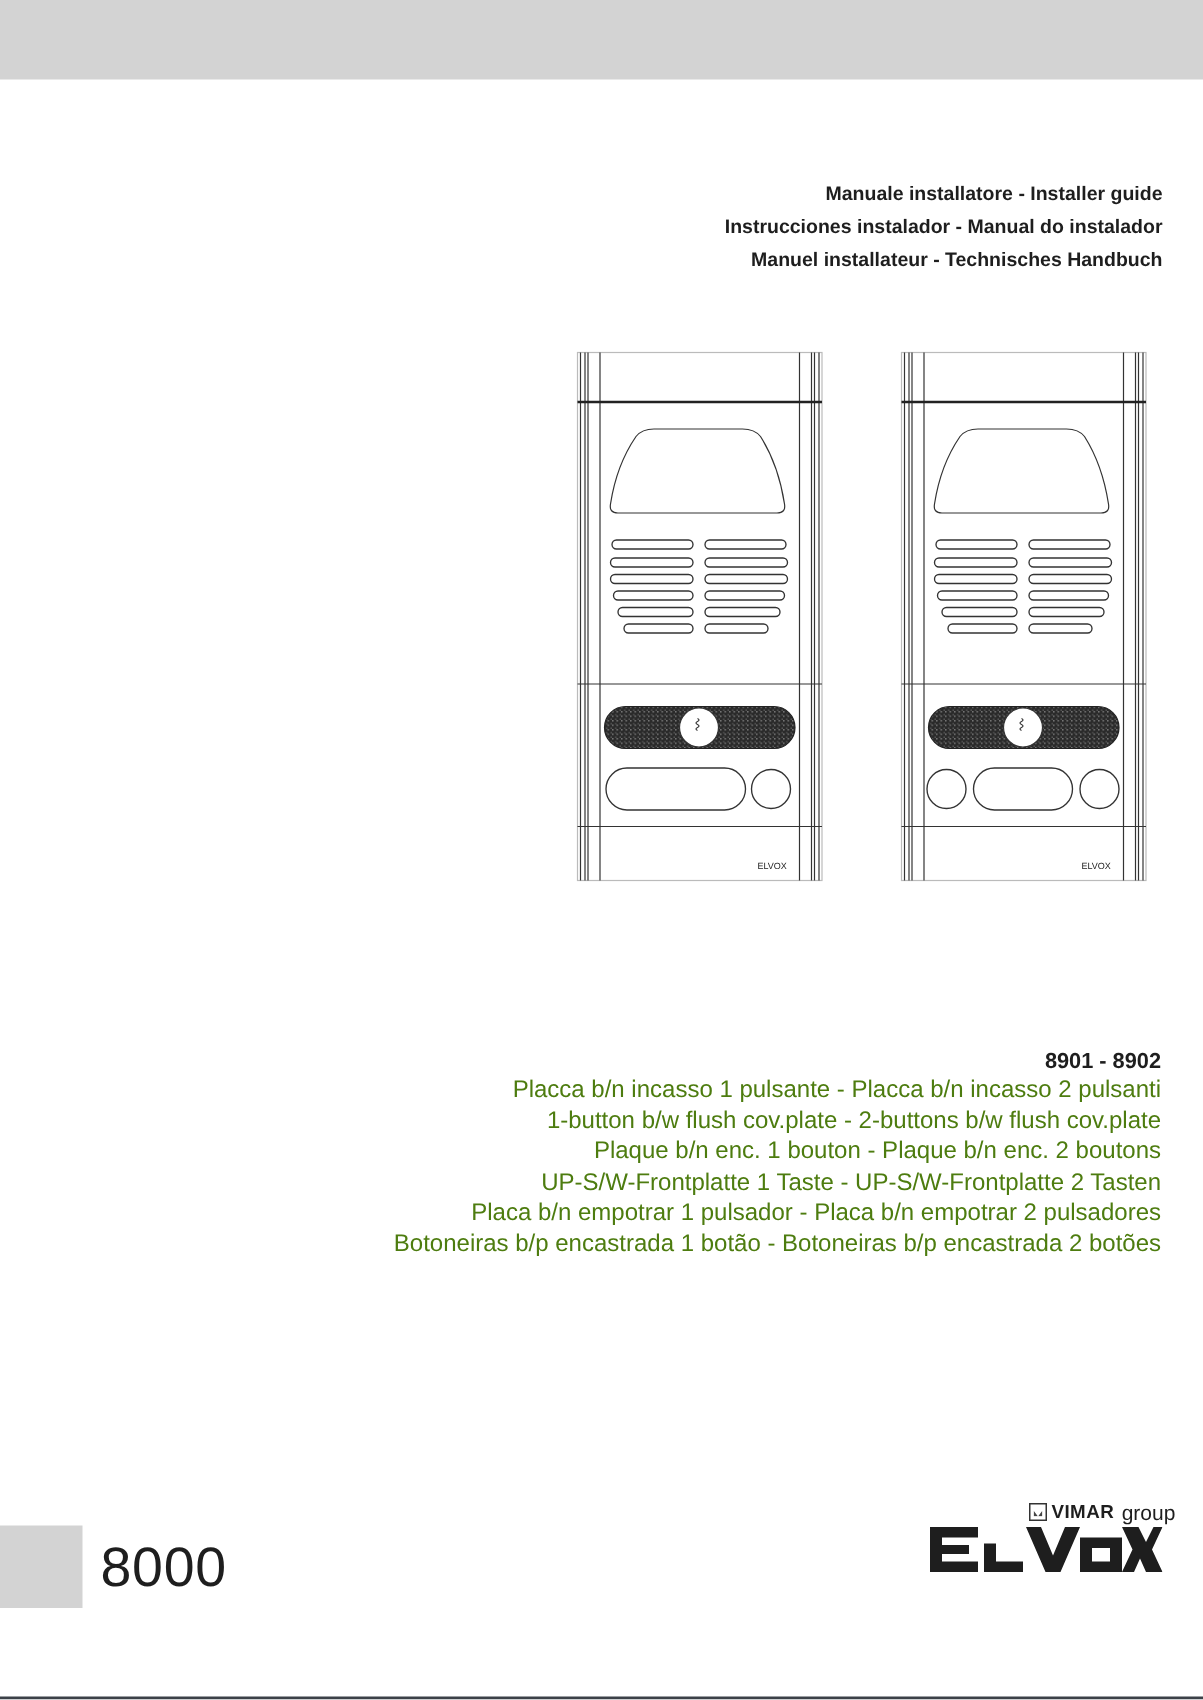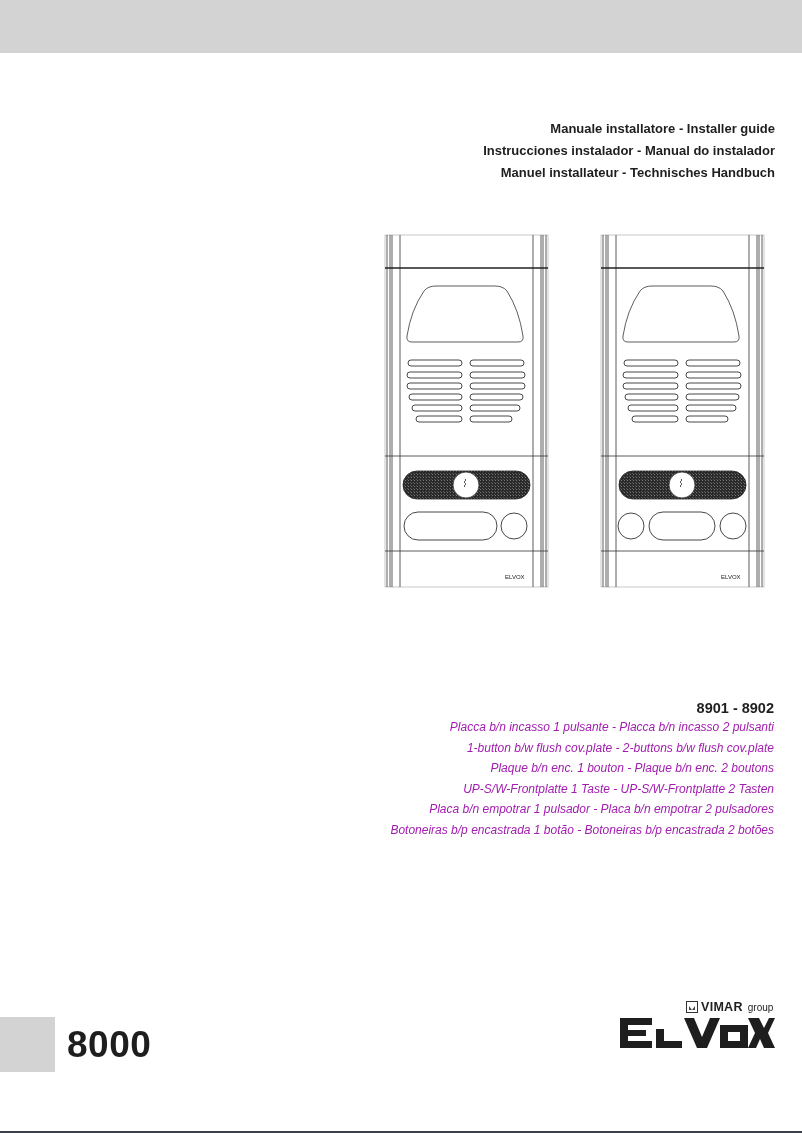--- a/index.html
+++ b/index.html
@@ -6,30 +6,30 @@
   body { width: 802px; height: 1133px; position: relative; overflow: hidden;
          font-family: "Liberation Sans", sans-serif; color: #1a1a1a; }
   .top-band { position: absolute; left: 0; top: 0; width: 802px; height: 53px; background: #d3d3d3; }
   .guide-titles { position: absolute; right: 27px; top: 118px; text-align: right; }
   .guide-titles div { font-weight: bold; font-size: 13px; line-height: 22px; color: #1e1e1e; white-space: nowrap; }
   .device { position: absolute; top: 234px; }
   .device.d1 { left: 384px; }
   .device.d2 { left: 600px; }
   .product-block { position: absolute; right: 28px; top: 699px; text-align: right; }
   .product-code { font-weight: bold; font-size: 14.5px; line-height: 18px; color: #1e1e1e; text-align: right; }
-  .product-desc { font-size: 12px; line-height: 20.5px; color: #a21caf; white-space: nowrap; font-style: italic; }
+  .product-desc { font-size: 16px; line-height: 20.5px; color: #4d7c0f; white-space: nowrap; }
   .series-box { position: absolute; left: 0; top: 1017px; width: 55px; height: 55px; background: #d3d3d3; }
-  .series-num { position: absolute; left: 67px; top: 1023px; font-weight: bold; font-size: 37px; line-height: 44px; color: #1e1e1e; letter-spacing: 0.5px; }
+  .series-num { position: absolute; left: 67px; top: 1023px; font-weight: normal; font-size: 37px; line-height: 44px; color: #1e1e1e; letter-spacing: 0.5px; }
   .logo { position: absolute; left: 620px; top: 1015px; width: 155px; }
   .logo svg { display: block; }
   .vimar { position: absolute; left: 686px; top: 1000px; display: flex; align-items: center; gap: 3px; }
   .vimar-mark { width: 12px; height: 12px; border: 1px solid #333; box-sizing: border-box; position: relative; background: #fff; }
   .vimar-mark::after { content: ""; position: absolute; left: 2px; right: 2px; bottom: 2px; height: 4px; background: #444; clip-path: polygon(0 0, 50% 100%, 100% 0, 100% 100%, 0 100%); }
   .vimar-name { font-weight: bold; font-size: 12.5px; color: #1e1e1e; letter-spacing: 0.3px; }
-  .vimar-group { font-size: 10px; color: #1e1e1e; margin-left: 2px; }
+  .vimar-group { font-size: 14px; color: #1e1e1e; margin-left: 2px; }
   .bottom-rule { position: absolute; left: 0; top: 1131px; width: 802px; height: 2px; background: #3b4148; }
 </style>
 </head>
 <body>
 
 <div class="top-band"></div>
 
 <div class="guide-titles">
   <div>Manuale installatore - Installer guide</div>
   <div>Instrucciones instalador - Manual do instalador</div>

